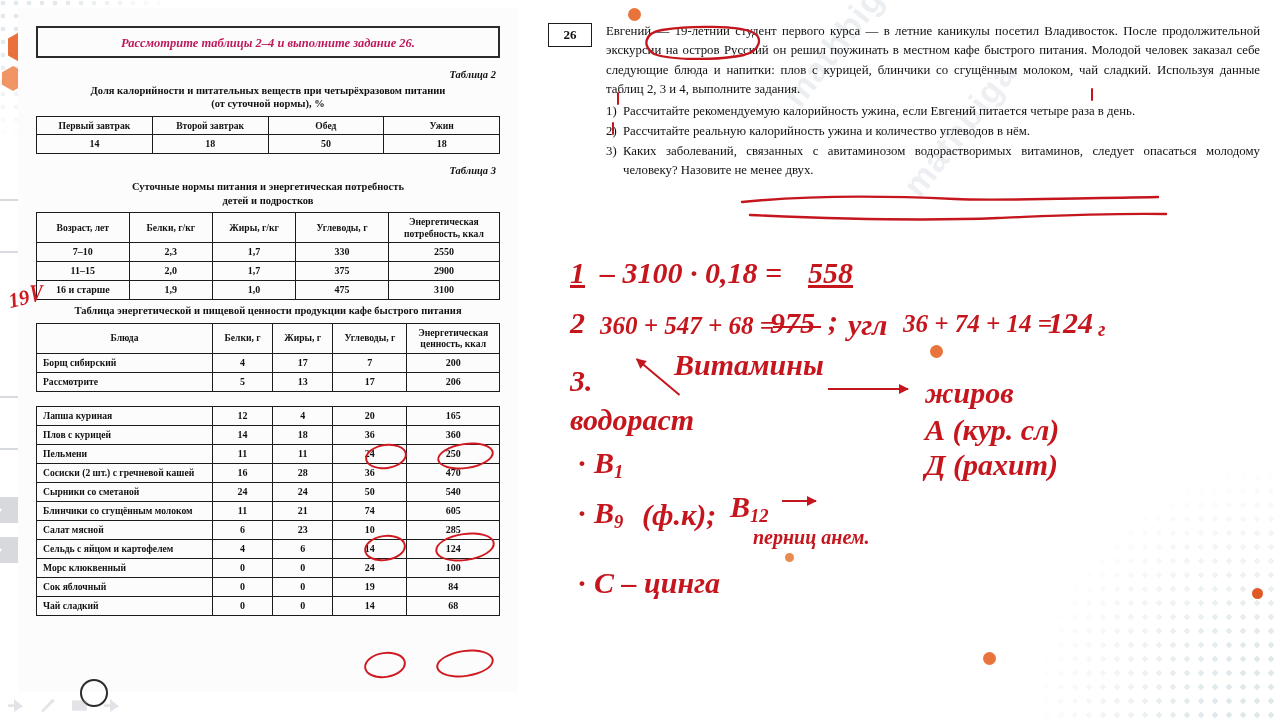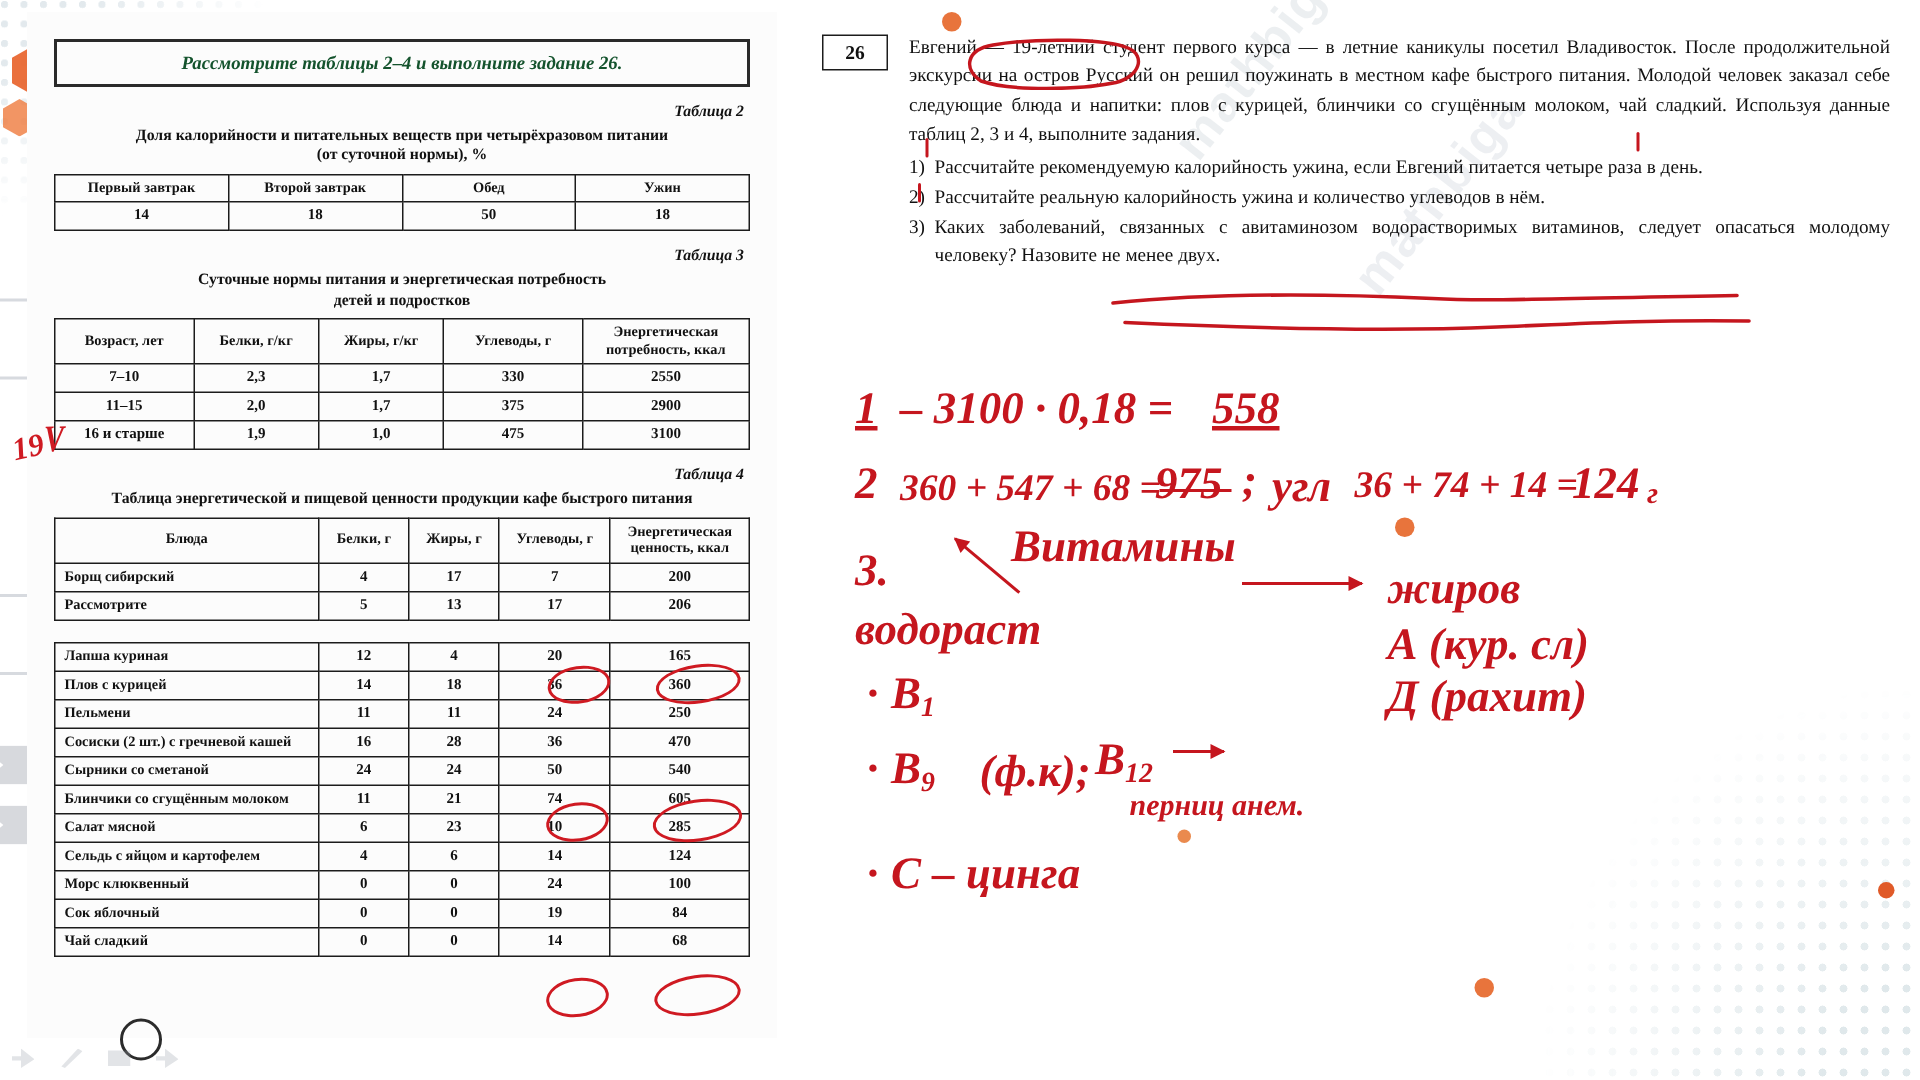--- a/index.html
+++ b/index.html
@@ -71,21 +71,21 @@
   .wm-6 { left:880px; top:110px; font-size:34px; color:rgba(140,158,172,.16); }
 
   
   #sheet {
     position:absolute; left:18px; top:8px; width:500px; height:684px;
     background:#fcfcfc; z-index:2;
   }
   .title-box {
     margin:18px 18px 0 18px; border:2px solid #2a2a2a; padding:5px 0; text-align:center;
   }
-  .title-box span { font-style:italic; font-weight:bold; font-size:12.5px; color:#14532d; }
+  .title-box span { font-style:italic; font-weight:bold; font-size:12.5px; color:#be185d; }
 
   .tbl-num {
     text-align:right; font-style:italic; font-weight:bold; font-size:10.5px;
     color:#111; margin:11px 22px 0 0;
   }
   .tbl-cap {
     text-align:center; font-weight:bold; font-size:10.5px; color:#111;
     line-height:1.28; margin:4px 26px 5px 26px;
   }
 
@@ -268,21 +268,20 @@
     <tr>
       <td>16 и старше</td>
       <td>1,9</td>
       <td>1,0</td>
       <td>475</td>
       <td>3100</td>
     </tr>
   </tbody>
     </table>
 
-  <div class="tbl-num">Таблица 4</div>
   <div class="tbl-cap">Таблица энергетической и пищевой ценности продукции кафе быстрого питания</div>
 
   <div class="t4wrap">
     <table class="gr">
       <tbody>
           <tr>
         <th style="width:38%">Блюда</th>
         <th style="width:13%">Белки, г</th>
         <th style="width:13%">Жиры, г</th>
         <th style="width:16%">Углеводы, г</th>
@@ -469,20 +468,20 @@
   <span class="hw big" style="left:0px; top:155px;">водораст</span>
   <span class="hw big" style="left:355px; top:128px;text-align:center;">жиров</span>
   <span class="hw big" style="left:355px; top:165px;">А (кур. сл)</span>
   <span class="hw big" style="left:355px; top:200px;">Д (рахит)</span>
 
   <span class="hw big" style="left:8px; top:198px;">·</span>
   <span class="hw big" style="left:24px; top:198px;"><span>B</span><span class="sub">1</span></span>
 
   <span class="hw big" style="left:8px; top:248px;">·</span>
   <span class="hw big" style="left:24px; top:248px;"><span>B</span><span class="sub">9</span></span>
-  <span class="hw big" style="left:83px; top:250px;">(ф.к);</span>
+  <span class="hw big" style="left:72px; top:250px;">(ф.к);</span>
   <span class="hw big" style="left:160px; top:242px;"><span>B</span><span class="sub">12</span></span>
   <div class="arrow-r" style="left:212px; top:252px; width:34px;"></div>
   <span class="hw sml" style="left:183px; top:278px;">перниц анем.</span>
 
   <span class="hw big" style="left:8px; top:318px;">·</span>
   <span class="hw big" style="left:24px; top:318px;">С – цинга</span>
 </div>
 
 </body></html>

